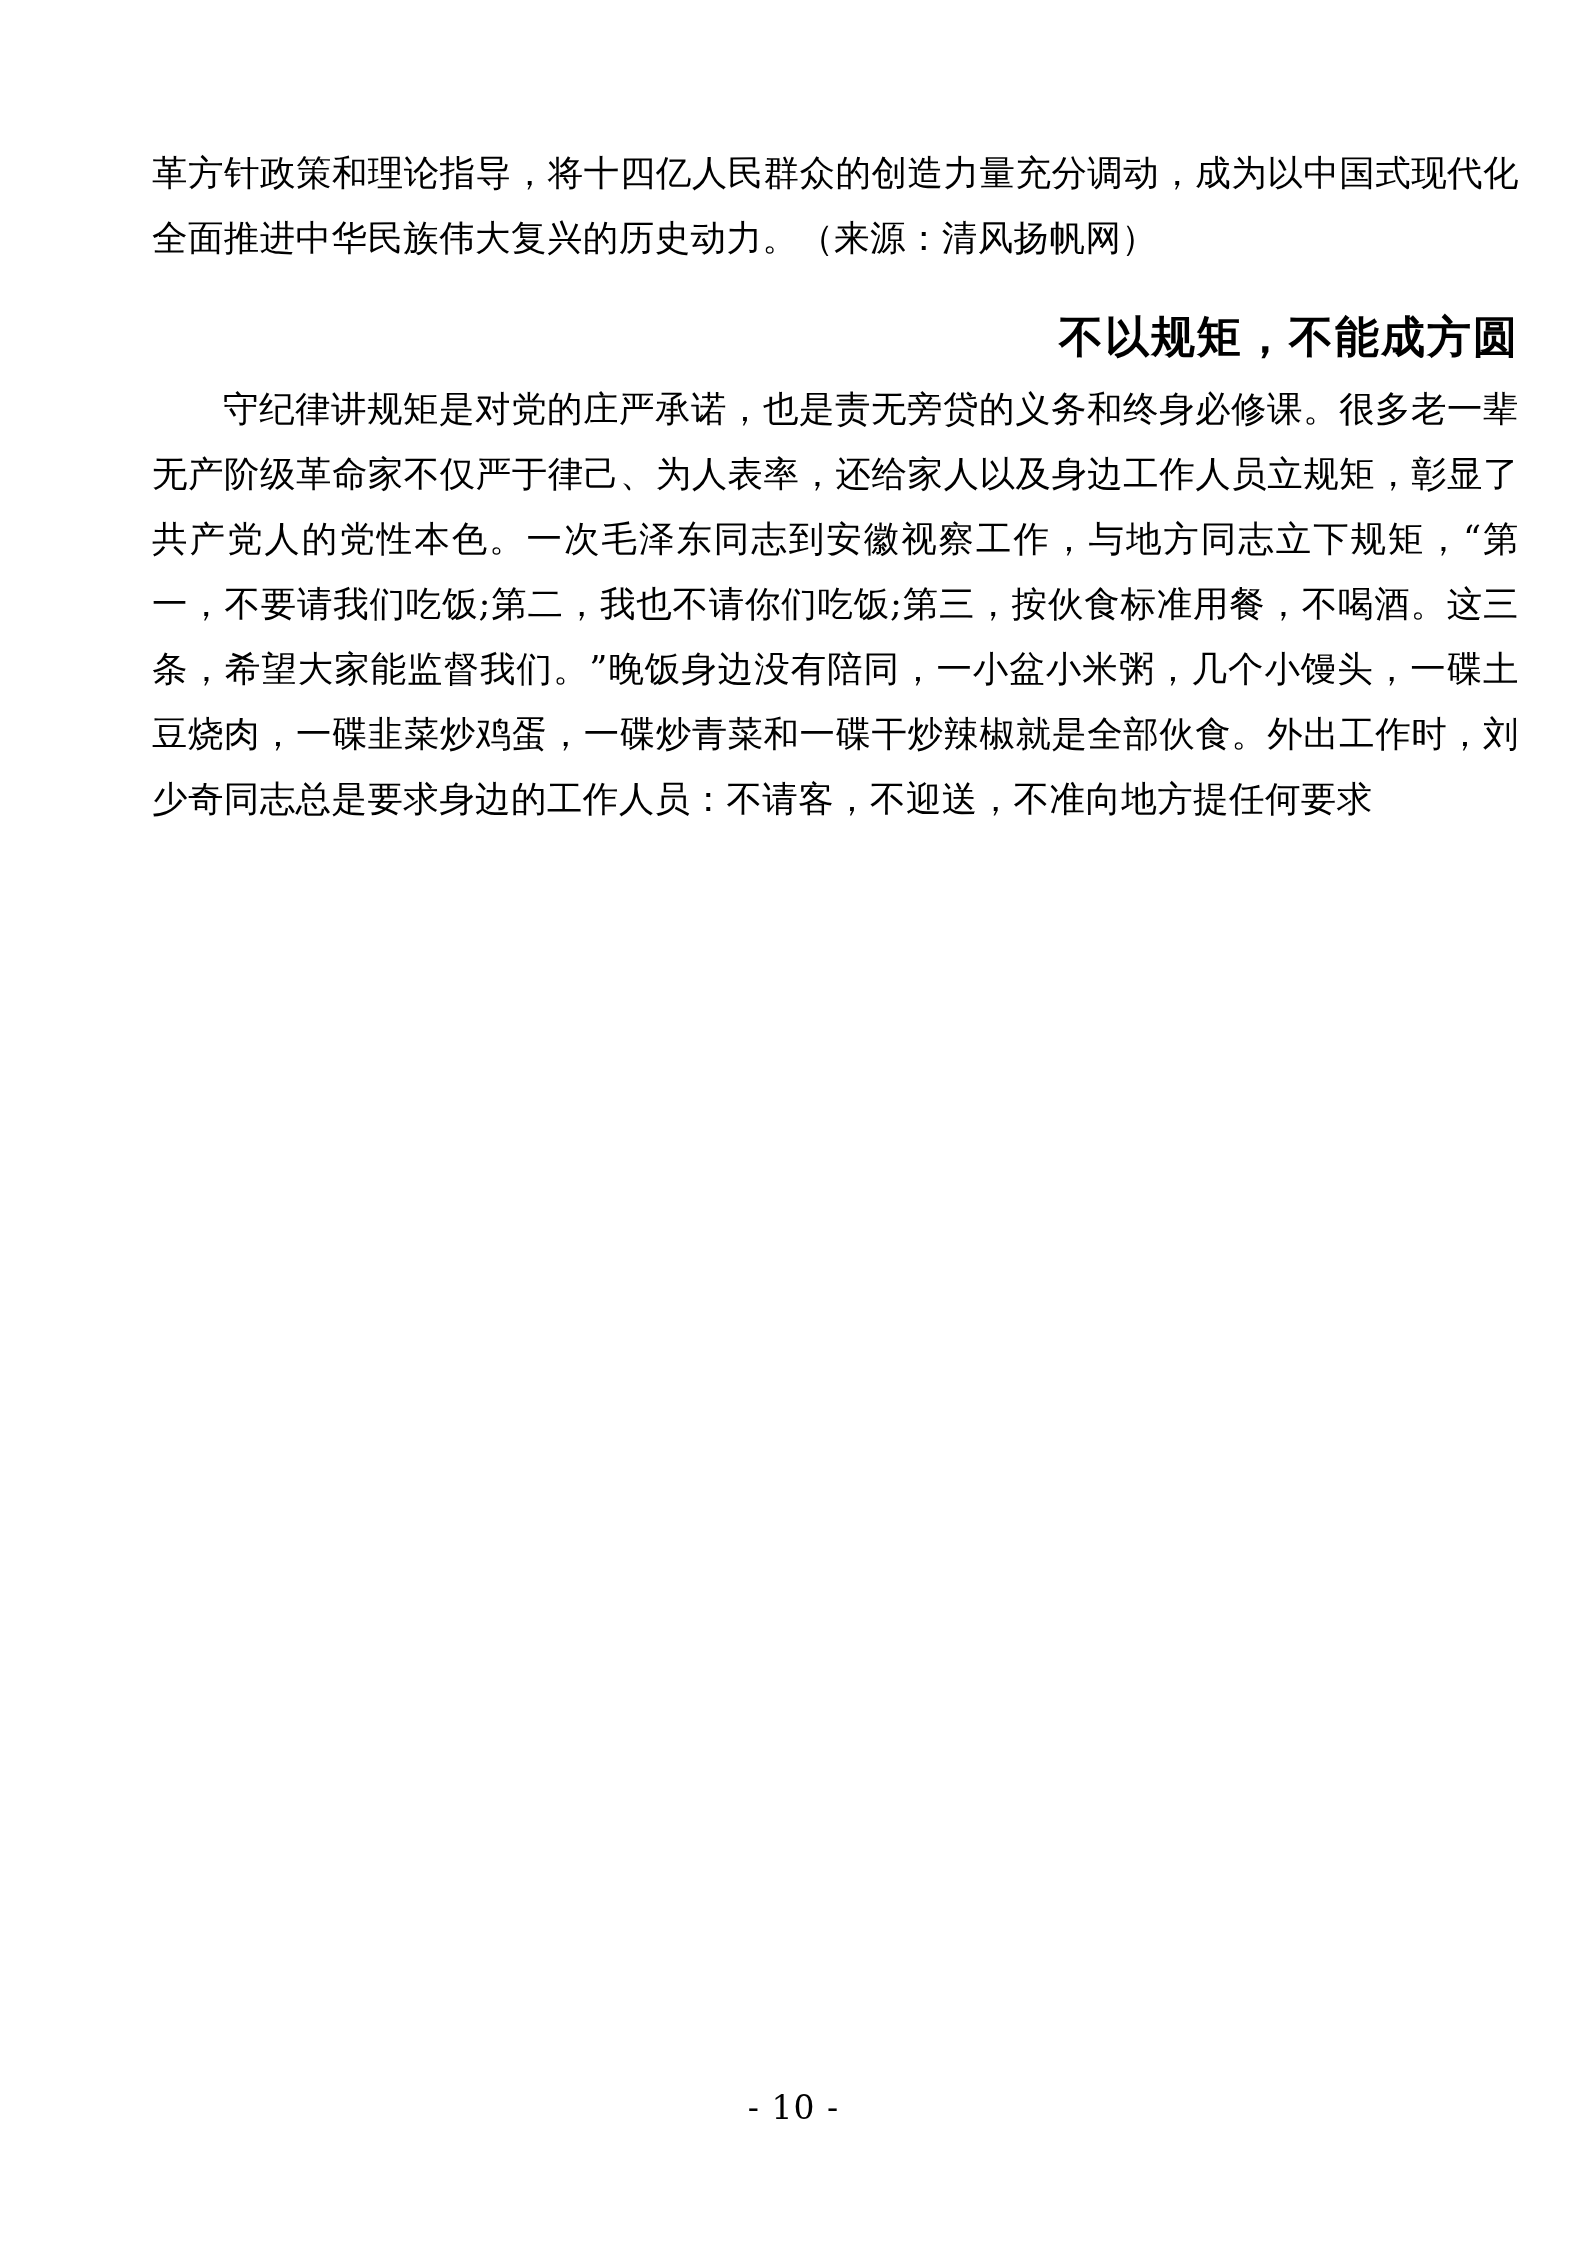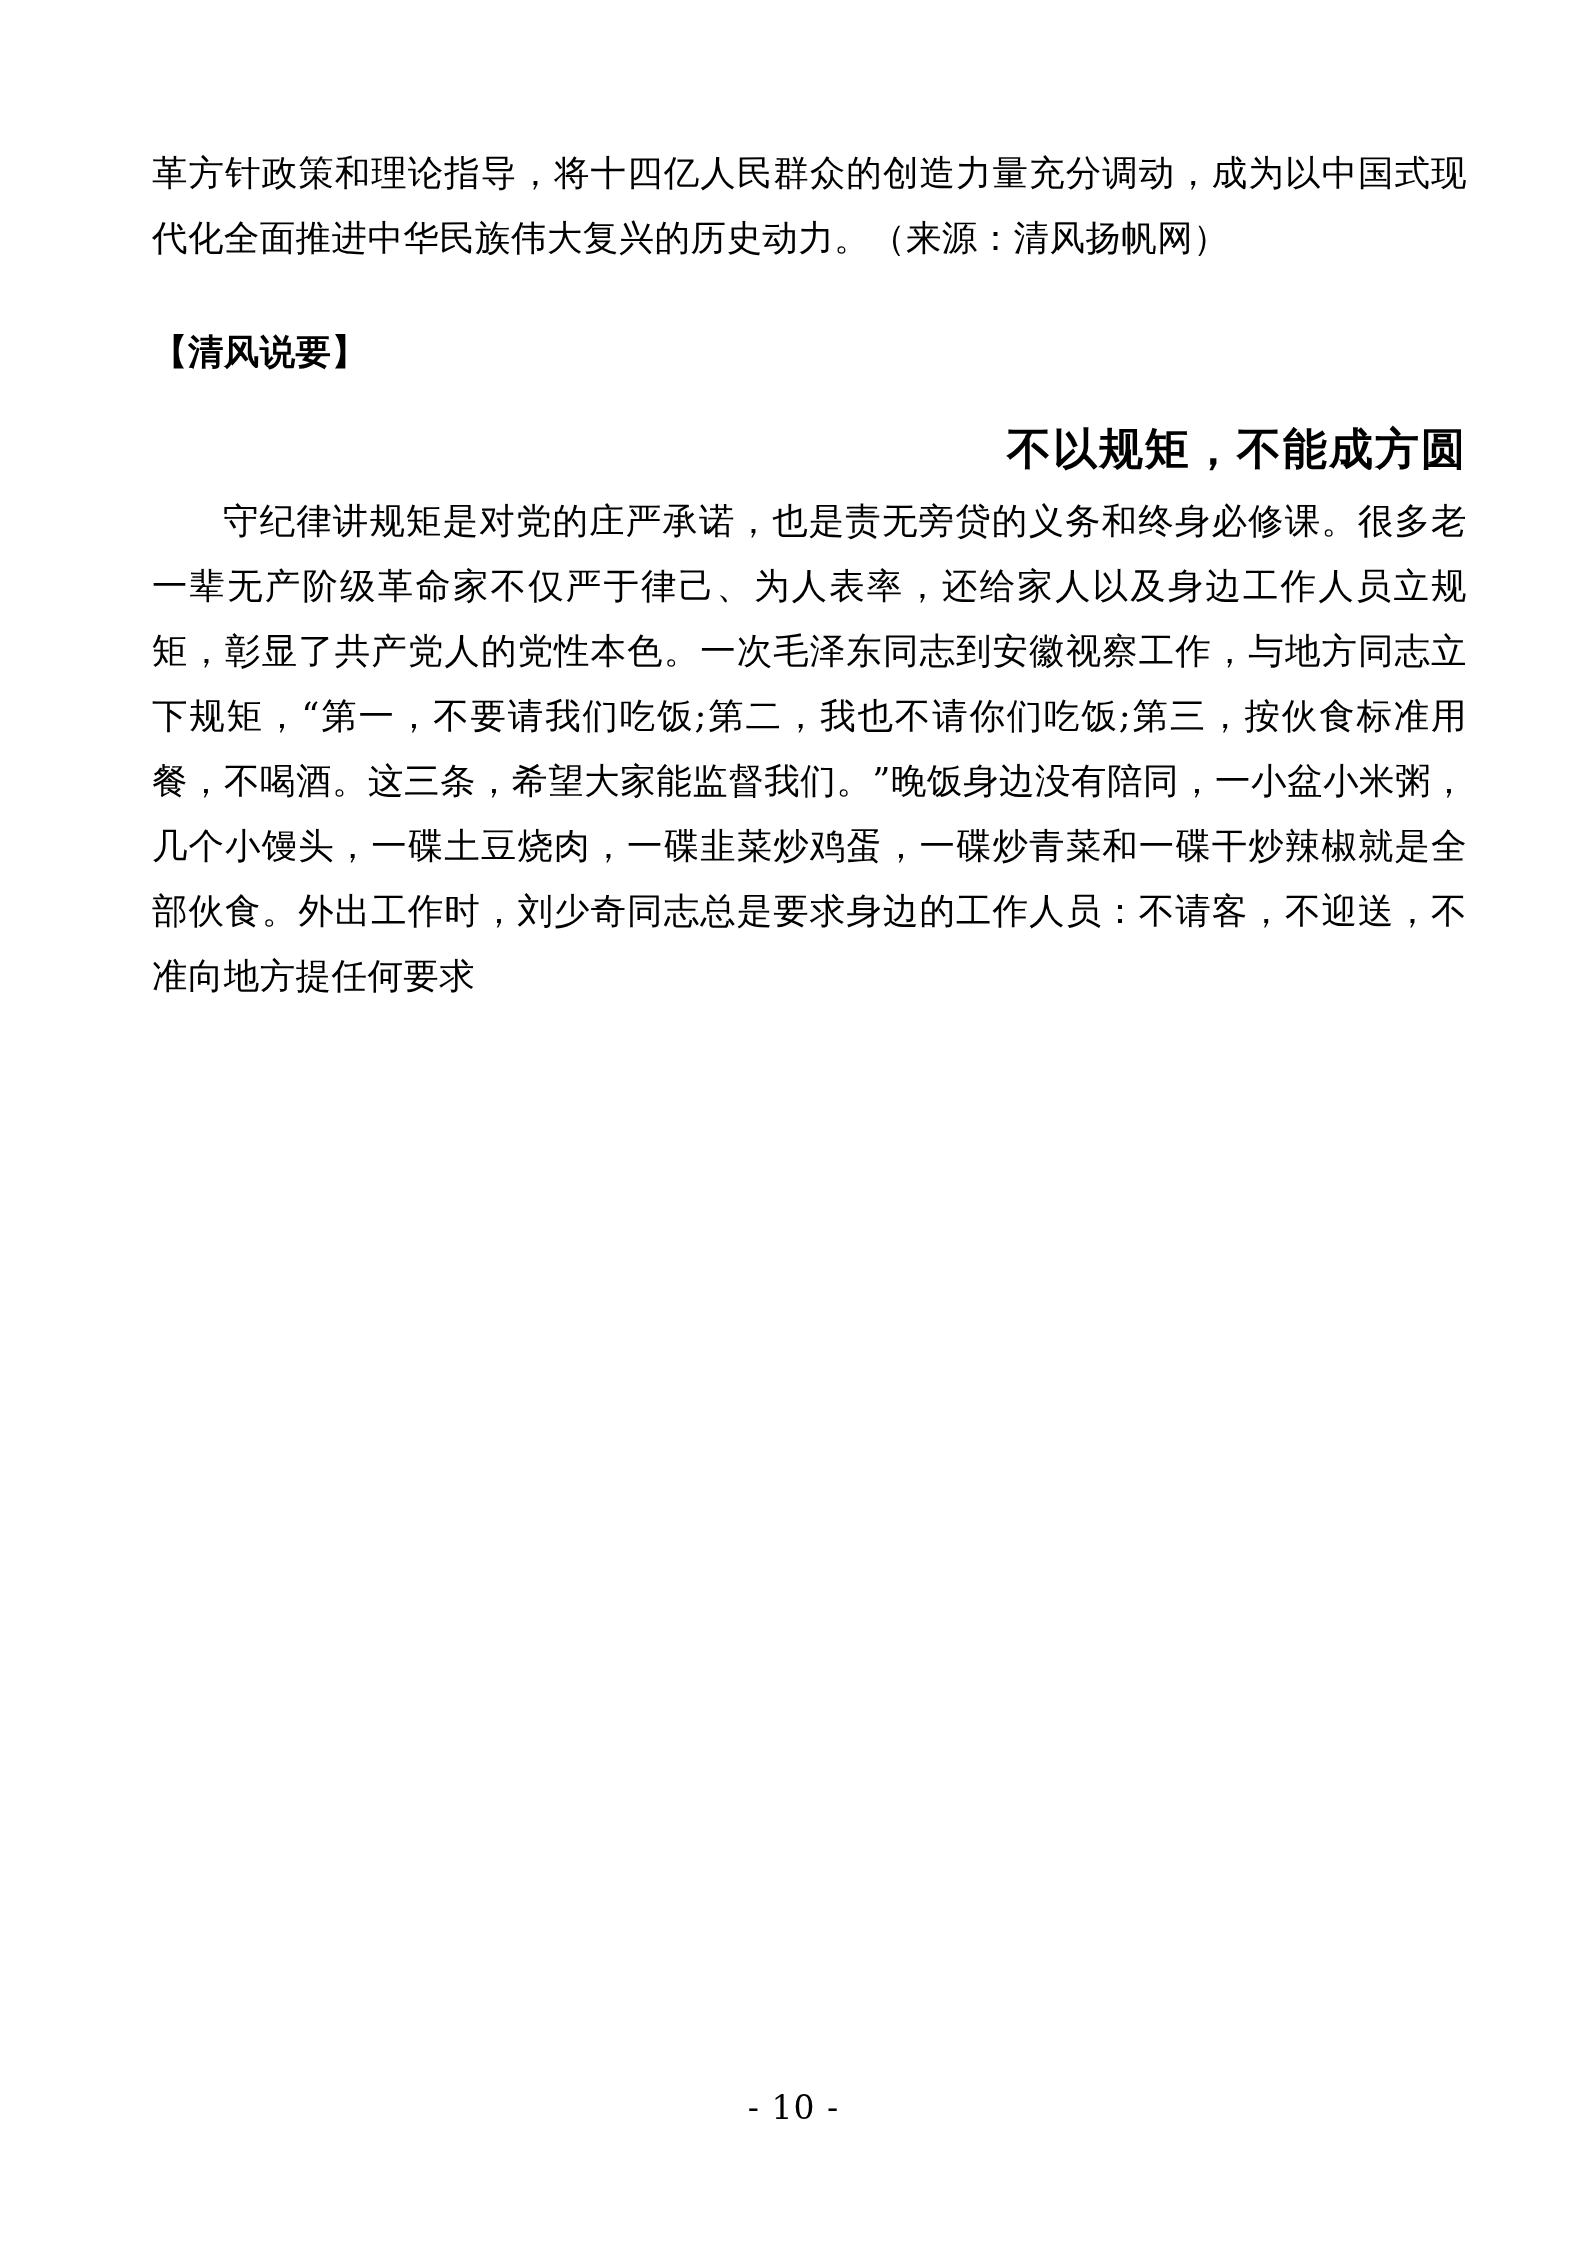--- a/index.html
+++ b/index.html
@@ -12,21 +12,21 @@
     height: 2245px;
     font-family: "DejaVu Serif", "Liberation Serif", serif;
     color: #000000;
     position: relative;
   }
   .page {
     position: relative;
     width: 1587px;
     height: 2245px;
     box-sizing: border-box;
-    padding: 140px 120px 0 152px;
+    padding: 140px 68px 0 152px;
   }
   .doc-body {
     font-size: 35.5px;
     line-height: 65px;
     text-align: justify;
     text-justify: inter-ideograph;
     letter-spacing: 0.4px;
   }
   p {
     margin: 0;
@@ -65,21 +65,20 @@
 </style>
 </head>
 <body>
 
 <div class="page">
 
   <div class="doc-body">
 
     <p class="para cont-para">革方针政策和理论指导，将十四亿人民群众的创造力量充分调动，成为以中国式现代化全面推进中华民族伟大复兴的历史动力。（来源：清风扬帆网）</p>
 
-    <p class="section-tag">【清风说要】</p>
 
     <h1 class="article-title">不以规矩，不能成方圆</h1>
 
 
 
     <p class="para">守纪律讲规矩是对党的庄严承诺，也是责无旁贷的义务和终身必修课。很多老一辈无产阶级革命家不仅严于律己、为人表率，还给家人以及身边工作人员立规矩，彰显了共产党人的党性本色。一次毛泽东同志到安徽视察工作，与地方同志立下规矩，“第一，不要请我们吃饭;第二，我也不请你们吃饭;第三，按伙食标准用餐，不喝酒。这三条，希望大家能监督我们。”晚饭身边没有陪同，一小盆小米粥，几个小馒头，一碟土豆烧肉，一碟韭菜炒鸡蛋，一碟炒青菜和一碟干炒辣椒就是全部伙食。外出工作时，刘少奇同志总是要求身边的工作人员：不请客，不迎送，不准向地方提任何要求</p>
 
   </div>
 
   <div class="page-number">- 10 -</div>

